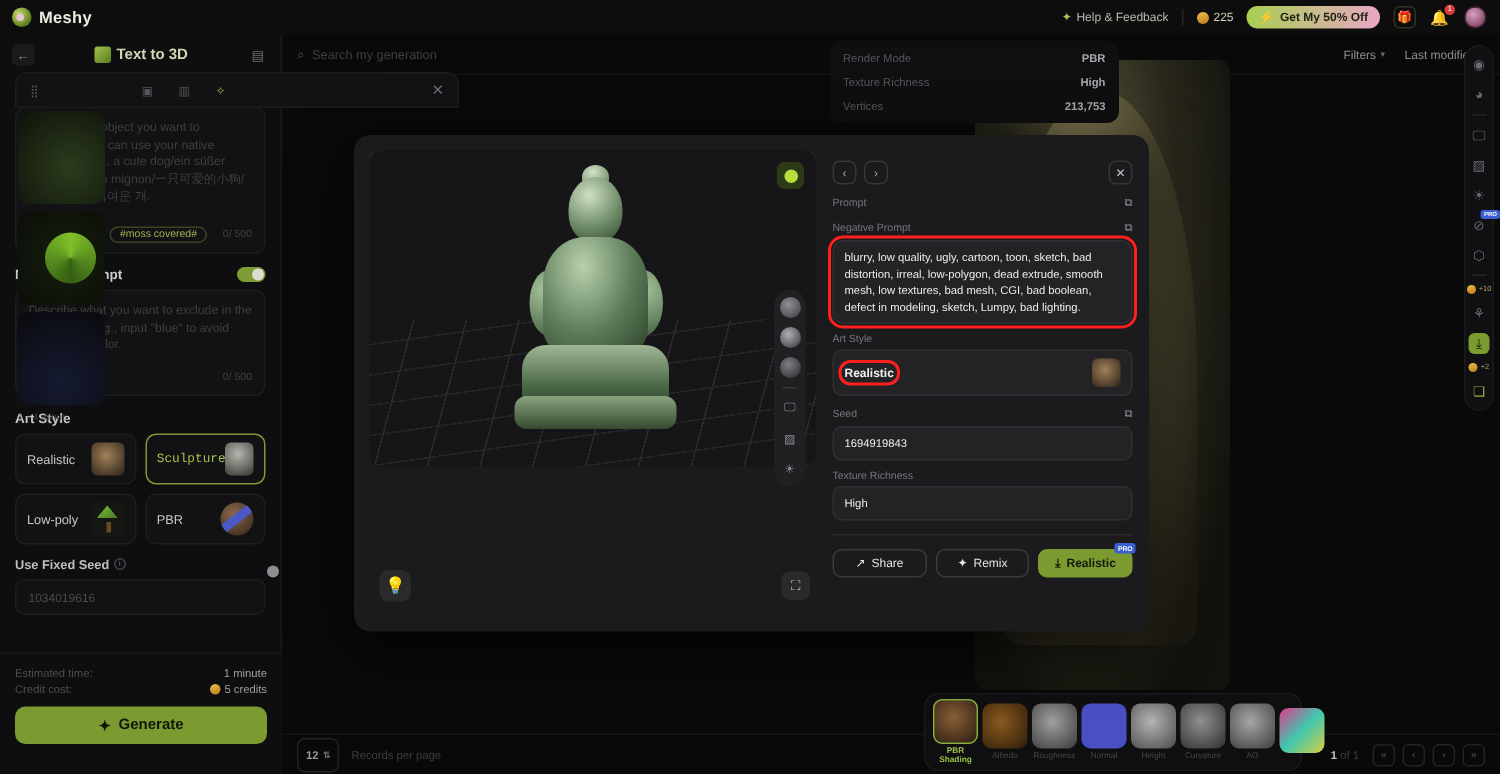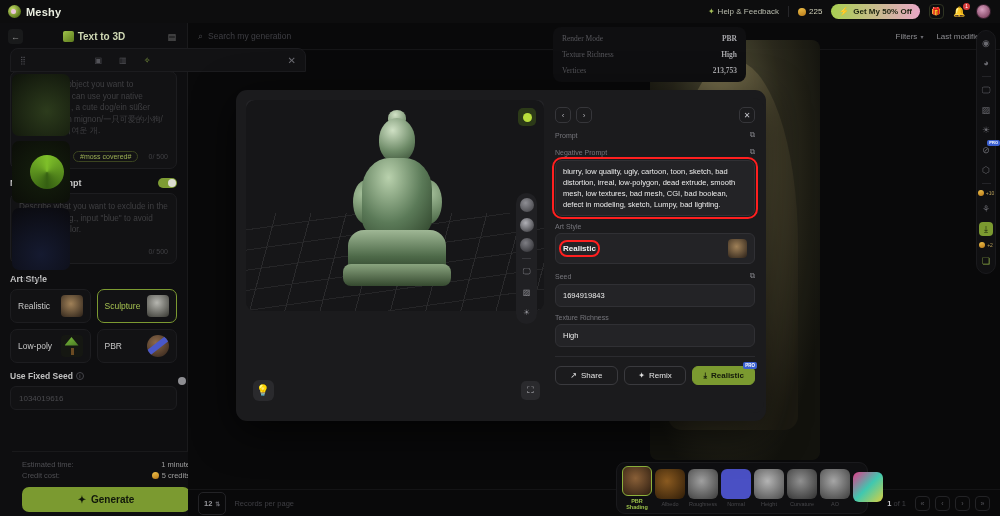--- a/index.html
+++ b/index.html
@@ -55,42 +55,42 @@
   .tag-pill { border:1px solid #3b4420; border-radius:8px; padding:1px 6px; font-size:7px; color:#9cb054; }
   .cnt { margin-left:auto; font-size:7px; color:#404044; }
 
   .toggle { width:19px; height:10px; border-radius:6px; background:#7e9c34; position:relative; }
   .toggle:after{content:"";position:absolute;right:1px;top:1px;width:8px;height:8px;border-radius:50%;background:#dcdcd0;}
   .toggle.off { background:#2a2a2d; }
   .toggle.off:after{ left:1px; right:auto; background:#8e8e92; }
 
   .styles-grid { display:grid; grid-template-columns:1fr 1fr; gap:6px; margin-top:5px; }
   .style-card { height:34px; background:#121214; border:1px solid #1d1d20; border-radius:7px; display:flex; align-items:center; padding:0 7px; position:relative; overflow:hidden; }
-  .style-card.sel { border-color:#7c9a31; }
+  .style-card.sel { border-color:#7c9a31;font-family:Liberation Mono, monospace; }
   .style-name { font-size:8.5px; color:#c7c7c7; }
   .style-card.sel .style-name { color:#a6c251; }
   .style-thumb { margin-left:auto; width:22px; height:22px; border-radius:4px; }
   .th-auto { background:radial-gradient(circle at 50% 50%,#3a3a20,#161612); position:relative; }
   .th-auto:after{content:"";position:absolute;left:4px;top:4px;width:13px;height:13px;background:linear-gradient(45deg,#d3b03a,#8a6cc8);clip-path:polygon(45% 0,55% 0,100% 80%,80% 100%,0 45%);}
   .th-real { background:radial-gradient(circle at 45% 40%,#a08158,#2a2018); }
   .th-cart { background:radial-gradient(circle at 50% 45%,#8d8d92,#2a2a2e); position:relative; }
   .th-cart:after{content:"";position:absolute;left:5px;top:3px;width:12px;height:7px;background:#9a9aa0;border-radius:2px;}
   .th-sculp { background:radial-gradient(circle at 45% 35%,#b6b6b0,#35352f); border-radius:4px; }
   .th-low { background:#151712; position:relative; }
   .th-low:after{content:"";position:absolute;left:4px;top:2px;width:14px;height:12px;background:linear-gradient(150deg,#7bbd3c,#3e6a1d);clip-path:polygon(50% 0,100% 70%,0 70%);}
   .th-low:before{content:"";position:absolute;left:10px;top:13px;width:3px;height:7px;background:#6b4a22;}
   .th-pbr { background:radial-gradient(circle at 40% 35%,#8d6a4a,#2e2018); border-radius:50%; position:relative; overflow:hidden; }
   .th-pbr:after{content:"";position:absolute;left:-4px;top:6px;width:34px;height:6px;background:#4a58c8;transform:rotate(-38deg);}
 
   .fixed-seed-row { display:flex; align-items:center; margin-top:8px; }
   .fs-label { font-size:8.5px; color:#c0c0c0; font-weight:bold; }
   .info-dot { width:8px; height:8px; border-radius:50%; border:1px solid #44444a; color:#66666c; font-size:6px; display:flex; align-items:center; justify-content:center; margin-left:3px; }
   .seed-input { margin-top:5px; height:24px; background:#121214; border:1px solid #1d1d20; border-radius:6px; display:flex; align-items:center; padding:0 8px; font-size:8px; color:#4a4a4e; }
 
-  .sb-footer { position:absolute; left:12px; bottom:0; width:188px; padding:8px 10px 4px 10px; border-top:1px solid #19191b; background:#0e0e10; }
+  .sb-footer { position:absolute; left:0; bottom:0; width:188px; padding:8px 10px 20px 10px; border-top:1px solid #19191b; background:#0e0e10; }
   .est-row { display:flex; align-items:center; font-size:7.5px; color:#4e4e52; margin-bottom:2px; }
   .est-val { margin-left:auto; color:#9e9e9e; }
   .est-val.credits { display:flex; align-items:center; gap:3px; }
   .cc-dot { width:7px; height:7px; border-radius:50%; background:linear-gradient(160deg,#f0c24a,#b8791a); }
   .gen-btn { margin-top:7px; height:25px; border-radius:7px; background:#7b9a30; display:flex; align-items:center; justify-content:center; gap:5px; font-size:10px; font-weight:bold; color:#10170a; }
 
   
   .main { position:absolute; left:188px; top:23px; width:812px; height:493px; background:#09090a; }
   .search-bar { height:27px; display:flex; align-items:center; padding:0 10px; border-bottom:1px solid #151517; }
   .search-ic { color:#4e4e52; font-size:9px; margin-right:5px; }
@@ -107,21 +107,21 @@
 
   .thumbs-col { position:absolute; left:12px; top:74px; width:58px; }
   .gthumb { width:58px; height:62px; border-radius:7px; background:#111113; margin-bottom:5px; overflow:hidden; position:relative; }
   .gt1 { background:radial-gradient(circle at 60% 60%,#2c3b1c,#0e120a); }
   .gt2 { background:radial-gradient(circle at 55% 50%,#15200d,#0b0d08); }
   .gt2:after{content:"";position:absolute;left:18px;top:14px;width:34px;height:34px;border-radius:50%;background:conic-gradient(from 0deg,#7fc02a,#355f12,#7fc02a);}
   .gt3 { background:radial-gradient(circle at 50% 75%,#151a30,#0a0a0e); }
   .time-row { font-size:6.5px; color:#3d3d41; display:flex; align-items:center; gap:3px; margin-top:2px; }
 
   
-  .rpanel { position:absolute; left:553px; top:27px; width:193px; background:#0f0f11; border-radius:8px; padding:7px 9px;font-family:Liberation Serif, serif; }
+  .rpanel { position:absolute; left:553px; top:27px; width:193px; background:#0f0f11; border-radius:8px; padding:7px 9px; }
   .rp-row { display:flex; font-size:7.5px; color:#57575c; margin-bottom:7px; }
   .rp-val { margin-left:auto; color:#a8a8ac; font-weight:bold; }
 
   .bg-art { position:absolute; left:650px; top:40px; width:170px; height:420px; border-radius:8px;
     background:radial-gradient(ellipse at 45% 30%,#6e6a4a,#2e2c1e 45%,#14140e 80%); opacity:.9; }
   .bg-art:after{ content:""; position:absolute; left:18px; top:20px; width:130px; height:370px; border-radius:50% 50% 14px 14px;
     background:radial-gradient(ellipse at 40% 25%,#9a8f63,#47422c 55%,#1d1b12 90%); }
 
   
   .pagebar { position:absolute; left:188px; bottom:0; width:812px; height:27px; border-top:1px solid #141416; display:flex; align-items:center; padding:0 10px; }

